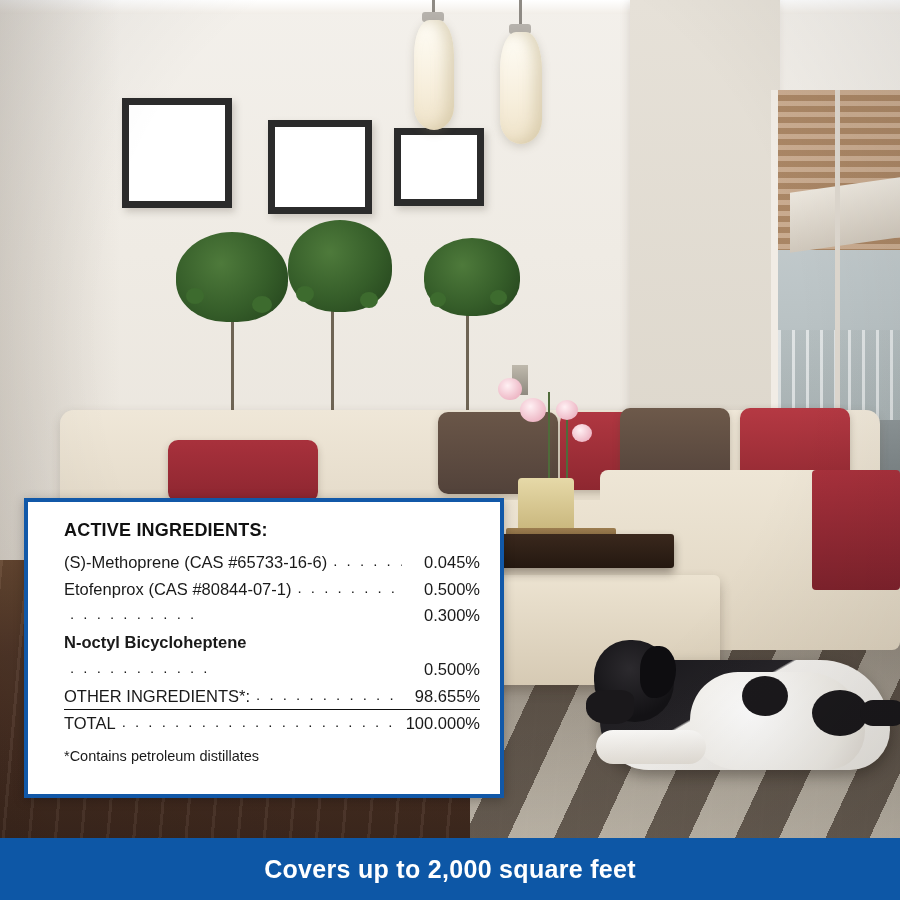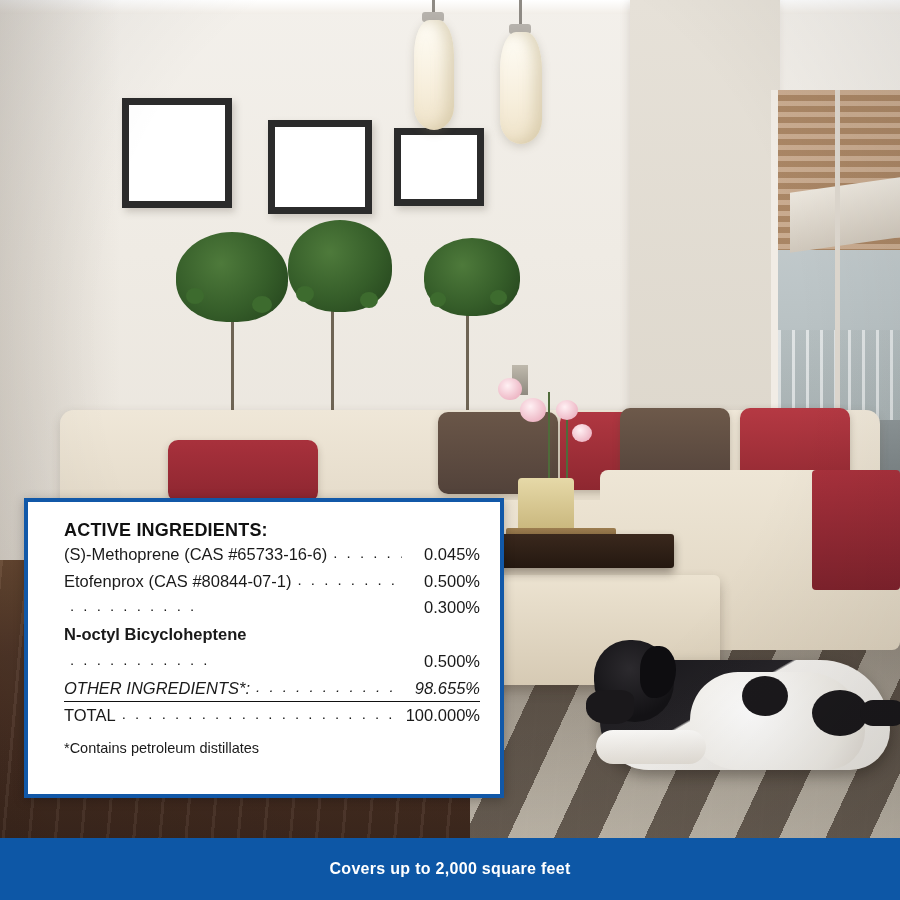--- a/index.html
+++ b/index.html
@@ -264,20 +264,21 @@
     border: 4px solid #1158a8;
     box-shadow: 0 2px 10px rgba(0,0,0,.25);
     box-sizing: border-box;
     padding: 18px 20px 10px 36px;
   }
   .panel-title {
     font-size: 18px;
     font-weight: bold;
     color:#111;
     letter-spacing:.2px;
+    margin-bottom: 8px;
   }
   .ing-row {
     display:flex;
     align-items:baseline;
     font-size:16.5px;
     color:#1a1a1a;
     line-height: 1.62;
     white-space: nowrap;
   }
   .ing-name { flex: 0 0 auto; text-align: center; }
@@ -293,21 +294,20 @@
   }
   .ing-val {
     flex: 0 0 auto;
     text-align:right;
     min-width: 74px;
     font-variant-numeric: tabular-nums;
   }
   .ing-row.continuation { display:block;font-weight:bold; }
   .row-underline {
     border-bottom: 1.5px solid #111;
-    font-style: italic;
   }
   .footnote {
     font-size: 14.5px;
     color:#1a1a1a;
     line-height:1.55;
     margin-top: 8px;
   }
   .footnote.second { margin-top: 1px; }
 
   
@@ -315,21 +315,21 @@
     position:absolute;
     left:0; top:838px;
     width:900px; height:62px;
     background:#0d57a6;
     display:flex;
     align-items:center;
     justify-content:center;
   }
   .banner-text {
     color:#ffffff;
-    font-size:16px;
+    font-size:25px;
     font-weight:bold;
     letter-spacing:.3px;
   }
 </style>
 </head>
 <body>
 
 <div id="stage">
 
   <div class="photo">

